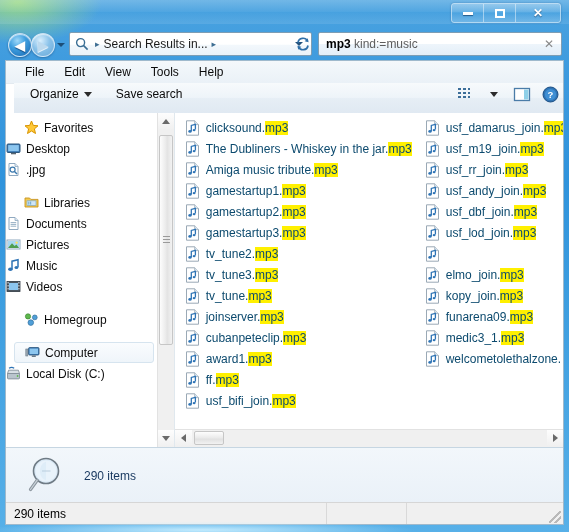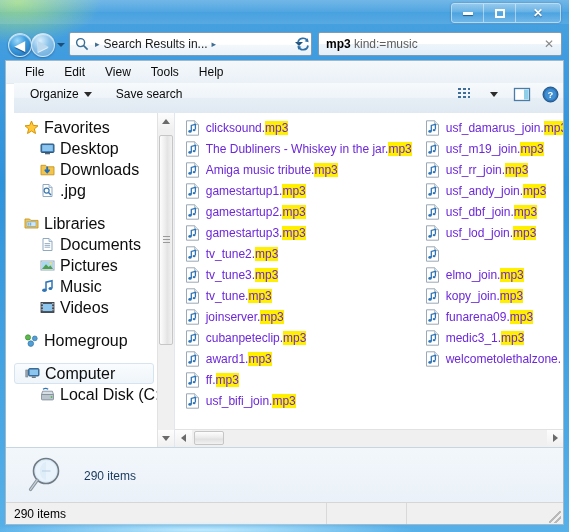--- a/index.html
+++ b/index.html
@@ -207,26 +207,26 @@
   #navpane {
     width: 168px; height: 334px;
     background: #ffffff;
     position: relative;
     overflow: hidden;
     border-right: 1px solid #e0e8ee;
   }
   #navpane-list { position: absolute; left: 0; top: 4px; width: 152px; }
   .nav-item {
     height: 21px; display: flex; align-items: center;
-    font-size: 16px; color: #0d0d0d;
+    font-size: 12px; color: #0d0d0d;
     cursor: default; white-space: nowrap;
   }
   .nav-item .nav-label { margin-left: 5px; }
   .nav-item.level0 { padding-left: 18px; }
-  .nav-item.level1 { padding-left: 34px; }
+  .nav-item.level1 { }
   .nav-item.selected {
     background: linear-gradient(180deg, #fafcfe 0%, #eff5fa 100%);
     border: 1px solid #d6e4ef;
     border-radius: 3px;
     box-sizing: border-box;
     margin-left: 8px;
     margin-right: 4px;
     padding-left: 10px;
   }
   .nav-spacer { height: 12px; }
@@ -274,21 +274,21 @@
     position: absolute; left: 0; top: 4px;
     width: 389px; height: 313px;
     display: flex;
   }
   .file-col { width: 240px; }
   .file-col.col2 { width: 149px; }
   .file-row {
     height: 21px;
     display: flex; align-items: center;
     padding-left: 10px;
-    font-size: 12px; color: #6d28d9;
+    font-size: 12px; color: #0c4a6e;
     white-space: nowrap; overflow: hidden;
     cursor: default;
   }
   .file-name { margin-left: 6px; }
   .hl { background: #fff000; }
 
   
   #file-hscroll {
     position: absolute; left: 0; bottom: 0; width: 389px; height: 17px;
     background: #f0f0f0;
@@ -477,29 +477,20 @@
             <span class="ico">
               <svg width="15" height="15" viewBox="0 0 15 15">
                 <rect x="1" y="3" width="13" height="8.5" rx="1" fill="#3e7bb5" stroke="#2c587f" stroke-width="1"></rect>
                 <rect x="2.2" y="4.1" width="10.6" height="6" fill="#8cc6ef"></rect>
                 <rect x="5" y="12" width="5" height="1.3" fill="#5a6670"></rect>
               </svg>
             </span>
             <span class="nav-label">Desktop</span>
           </div>
 
-          <div class="nav-item level1">
-            <span class="ico">
-              <svg width="15" height="15" viewBox="0 0 15 15">
-                <path d="M1 3.3h4.6l1.2 1.5H14v8H1z" fill="#f4c54e" stroke="#c79420" stroke-width=".9"></path>
-                <path d="M7.2 5.5v4.3M5.4 8.3l1.8 2 1.8-2" fill="none" stroke="#1f6fbd" stroke-width="1.9" stroke-linecap="round"></path>
-              </svg>
-            </span>
-            <span class="nav-label">Downloads</span>
-          </div>
 
           <div class="nav-item level1">
             <span class="ico">
               <svg width="15" height="15" viewBox="0 0 15 15">
                 <path d="M3 1.5h6l3 3v9H3z" fill="#ffffff" stroke="#8fa9c0" stroke-width="1"></path>
                 <path d="M9 1.5v3h3" fill="#dce8f2" stroke="#8fa9c0" stroke-width=".8"></path>
                 <circle cx="6.6" cy="7.6" r="2.5" fill="none" stroke="#3a78ad" stroke-width="1.2"></circle>
                 <line x1="8.5" y1="9.5" x2="11" y2="12" stroke="#3a78ad" stroke-width="1.4"></line>
               </svg>
             </span>

